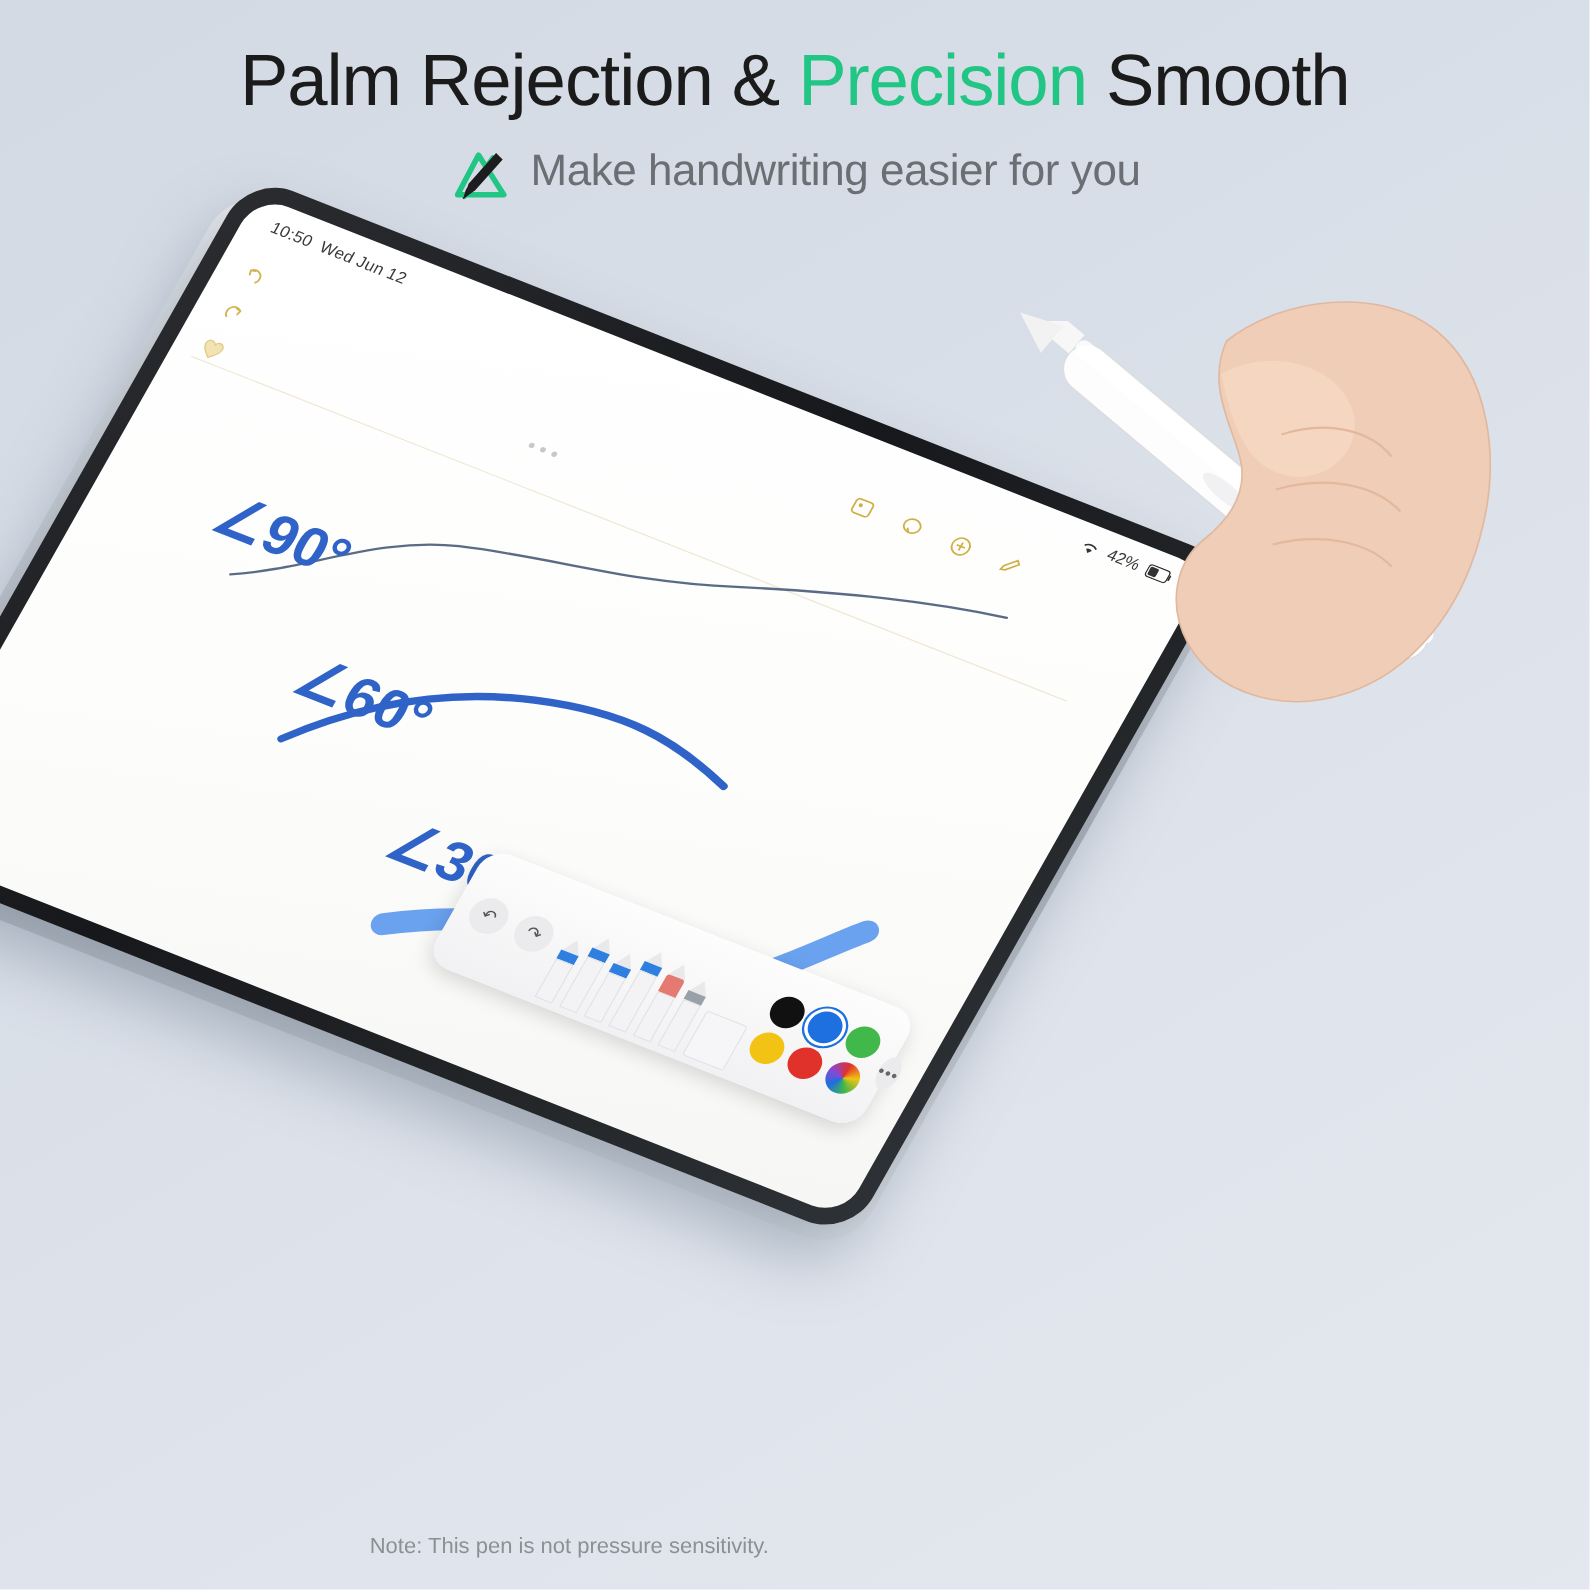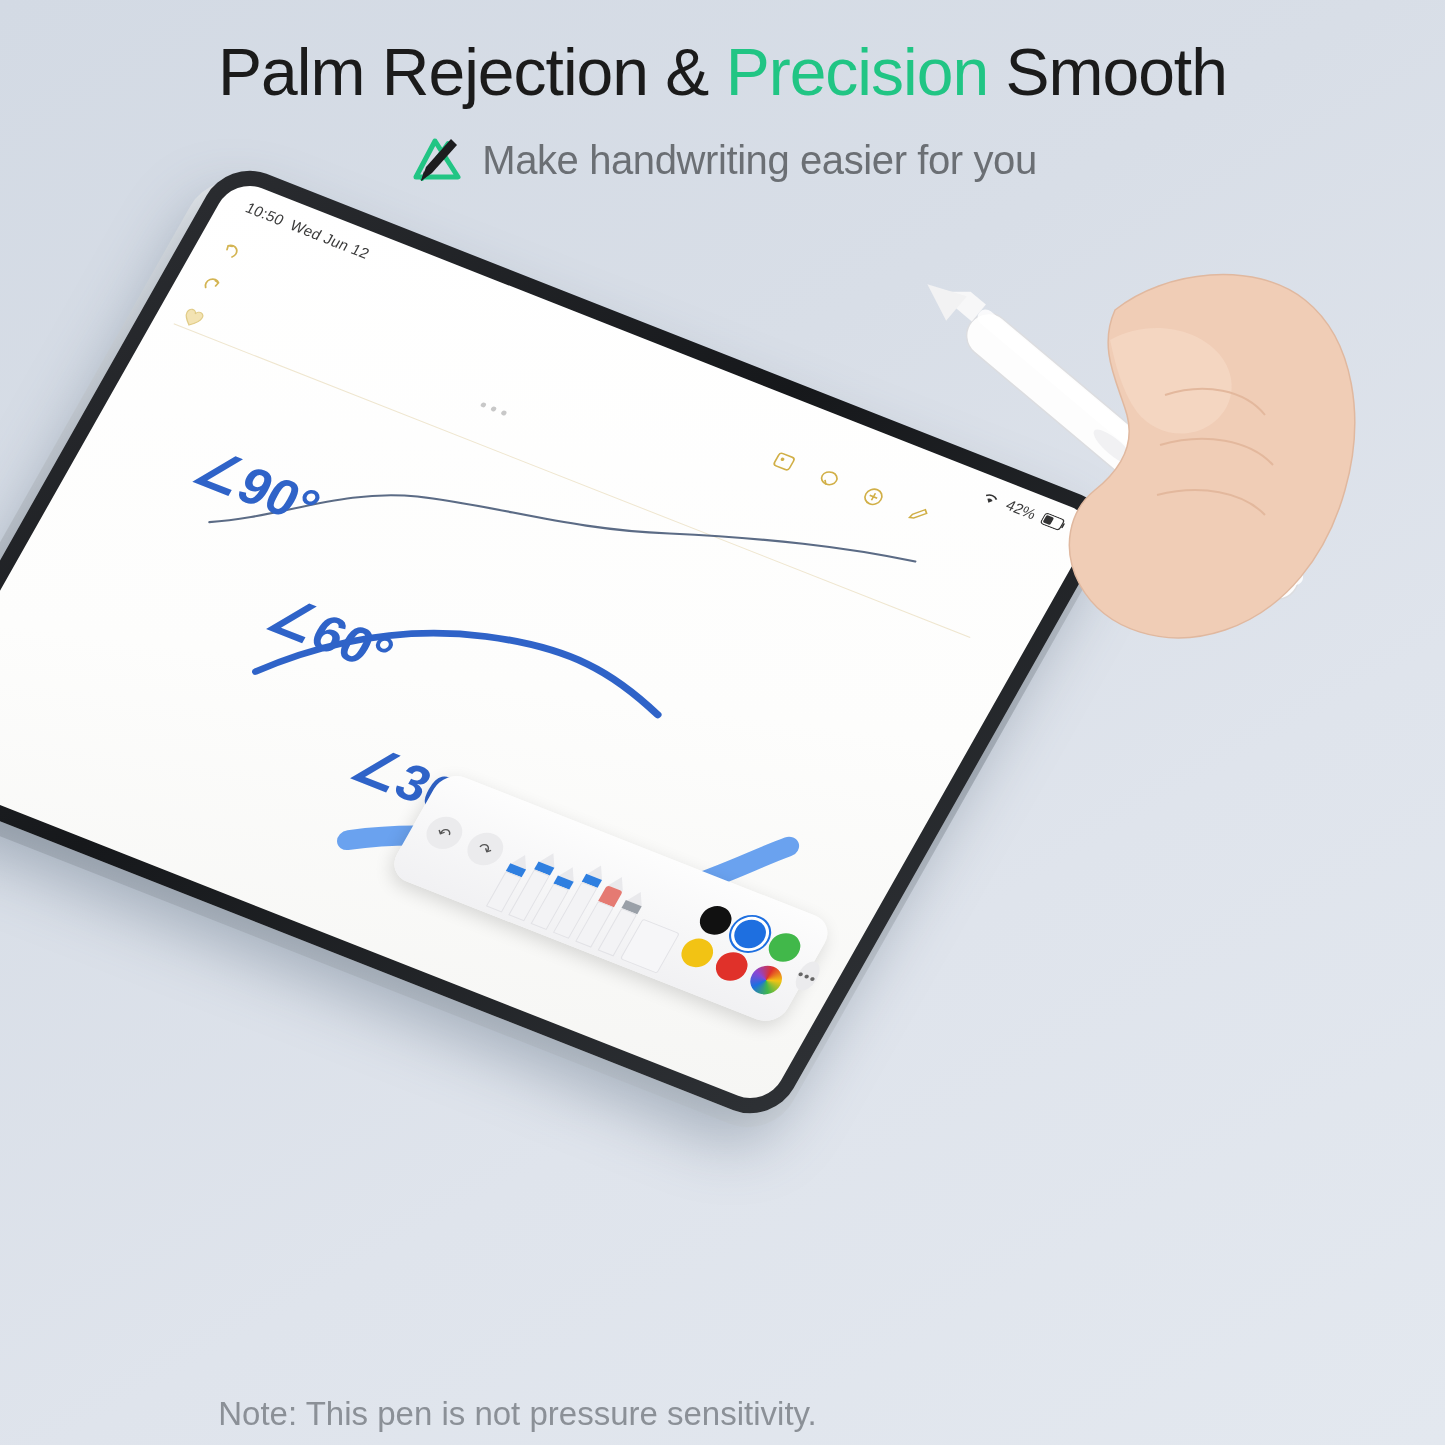--- a/index.html
+++ b/index.html
@@ -13,21 +13,21 @@
   
   .headline {
     position:absolute; top:34px; left:0; width:100%;
     text-align:center; font-size:66px; font-weight:normal;
     letter-spacing:-1px; color:#1b1b1b; white-space:nowrap;
   }
   .headline .accent { color:#21c584; }
 
   .subline {
     position:absolute; top:133px; left:0; width:100%;
-    display:flex; align-items:center; justify-content:center; gap:16px;
+    display:flex; justify-content:center; gap:16px;
   }
   .sub-text { font-size:40px; color:#6b6f74; letter-spacing:-0.4px; }
   .pen-mark-icon { width:58px; height:54px; display:block; }
 
   
   .scene { position:absolute; inset:0; }
 
   
   .tablet-wrap {
     position:absolute; left:-40px; top:252px; width:1330px; height:810px;
@@ -134,21 +134,21 @@
   
   .hand-main {
     position:absolute; right:60px; top:190px; width:520px; height:520px;
   }
 
   
   .cards { position:absolute; left:0; bottom:0; width:100%; height:365px; }
 
   .note {
     position:absolute; left:0; top:1395px; width:100%; text-align:center;
-    font-size:33px; color:#8b9097;
+    font-size:20px; color:#8b9097;
   }
   .note-inner { display:inline-block; transform:translateX(-205px); }
 </style>
 </head>
 <body>
 
 <div class="headline">
   <span>Palm Rejection &amp; </span><span class="accent">Precision</span><span> Smooth</span>
 </div>
 

